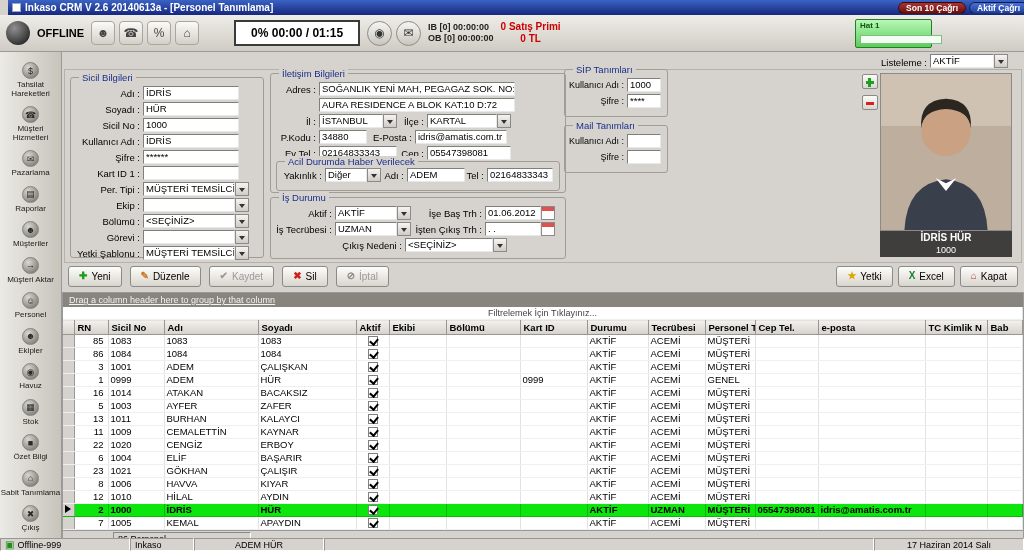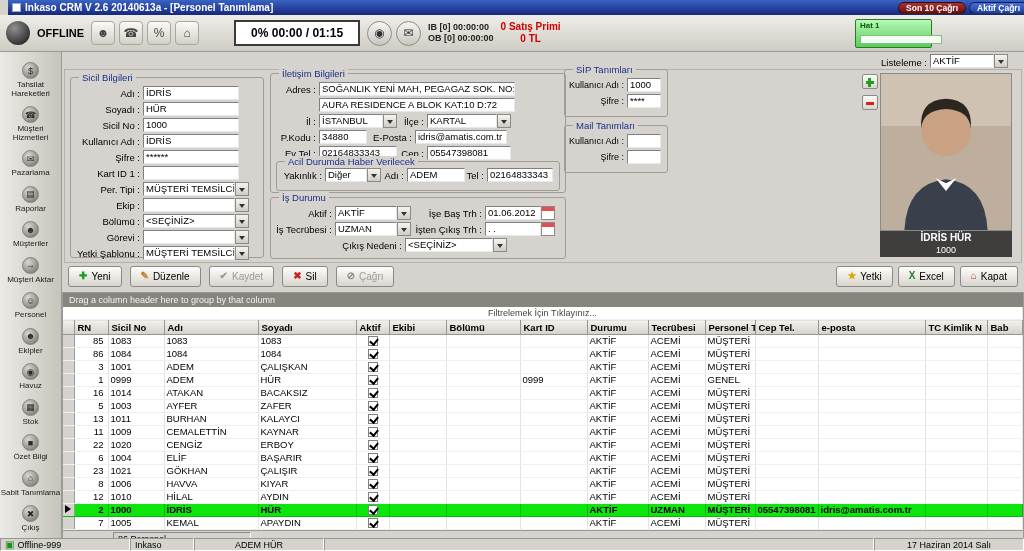--- a/index.html
+++ b/index.html
@@ -117,21 +117,21 @@
     background:linear-gradient(#fdfdfb,#d8d5cd); display:flex; align-items:center; gap:4px;
     padding:0 10px; font-size:10px; cursor:default; }
   .abtn.disabled { color:#9a9a9a; }
   .aicon { font-size:10px; font-weight:bold; line-height:10px; }
   .ic-plus{color:#1b9e1b}.ic-edit{color:#c87820}.ic-save{color:#9a9a9a}.ic-delete{color:#cc2020}
   .ic-cancel{color:#888}.ic-key{color:#d8a800}.ic-excel{color:#1e7e34}.ic-door{color:#b03030}
 
   
   .grid { position:absolute; left:0; top:240px; width:962px; background:#fff; border:1px solid #9a9a9a; }
   .groupbar { height:14px; background:#87857d; color:#f2f2ef; font-size:9px;
-    display:flex; align-items:center; padding-left:6px; }
+    display:flex; align-items:center; padding-left:6px;text-decoration:underline; }
   .grid-table { border-collapse:collapse; table-layout:fixed; width:100%; font-size:9.5px; }
   .grid-table th { height:15px; text-align:left; padding:0 3px; font-size:9.5px; font-weight:bold;
     background:linear-gradient(#f2f1ee,#d5d2ca); border-right:1px solid #989690; border-bottom:1px solid #989690;
     white-space:nowrap; overflow:hidden; }
   .grid-table td { height:12px; line-height:12px; padding:0 2px; border-right:1px solid #e2e2e2;
     border-bottom:1px solid #efefef; white-space:nowrap; overflow:hidden; background:#fff; }
   .grid-table td.ind { background:#d6d3ce; border-right:1px solid #9a9a9a; text-align:center; }
   .filter-td { text-align:center; color:#444; font-size:9px; height:12px; }
   td.num { text-align:right; padding-right:4px;margin-left:44px; }
   td.chk { text-align:center; }
@@ -501,21 +501,21 @@
             <span>Kaydet</span>
           </div>
 
           <div class="abtn">
             <span class="aicon ic-delete">✖</span>
             <span>Sil</span>
           </div>
 
           <div class="abtn disabled">
             <span class="aicon ic-cancel">⊘</span>
-            <span>Çağrı</span>
+            <span>İptal</span>
           </div>
         </div>
       <div class="agroup right">
 
           <div class="abtn">
             <span class="aicon ic-key">★</span>
             <span>Yetki</span>
           </div>
 
           <div class="abtn">

